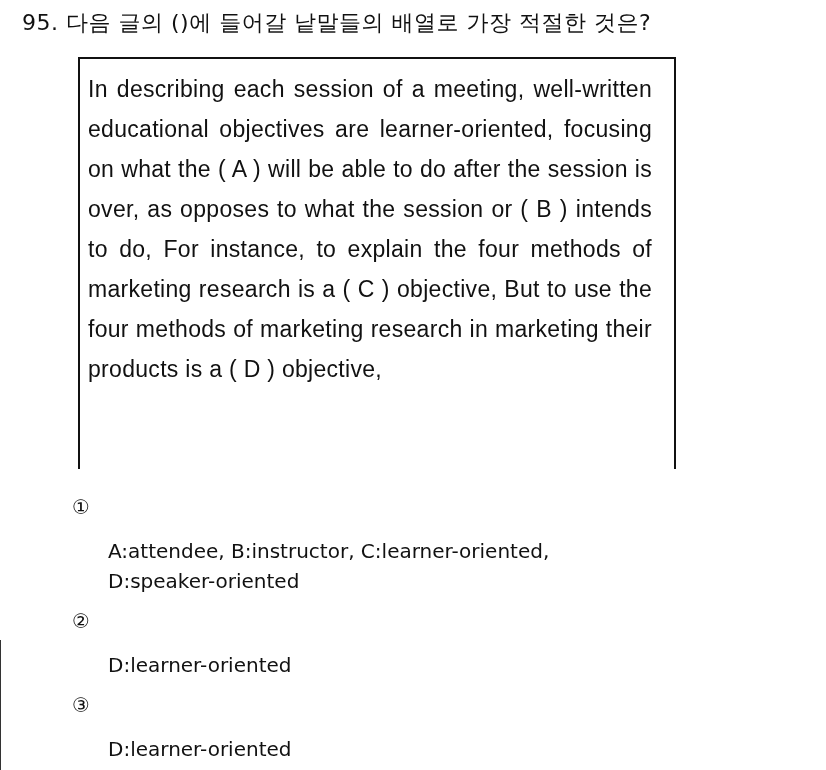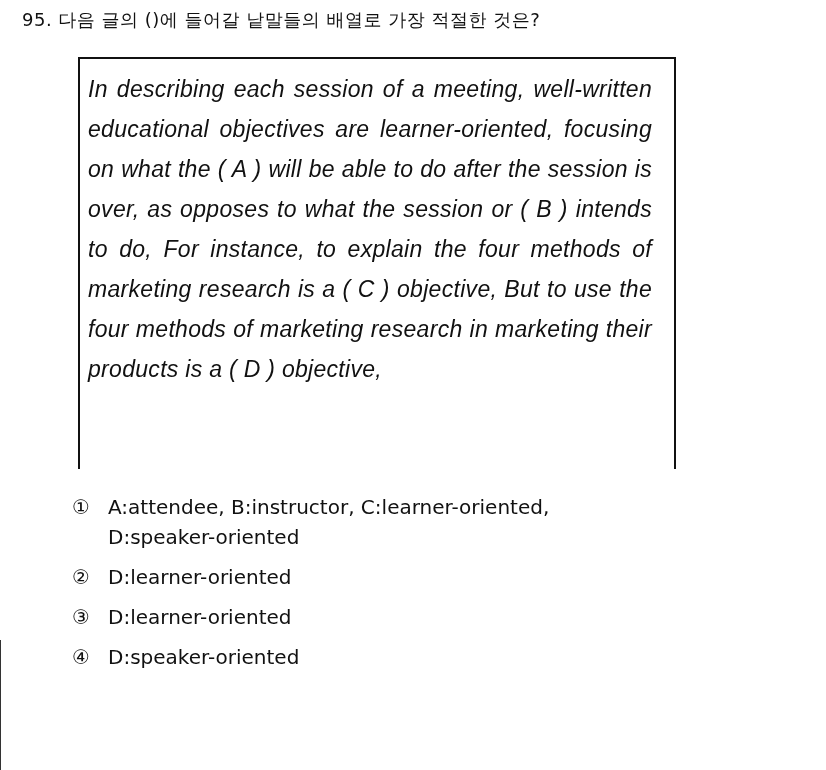--- a/index.html
+++ b/index.html
@@ -1,23 +1,23 @@
 <!DOCTYPE html>
 <html><head>
 <meta charset="utf-8">
 <style>
   html, body { margin:0; padding:0; background:#ffffff; }
   body { width:826px; height:770px; position:relative; overflow:hidden; color:#111; font-family:"DejaVu Sans", sans-serif; }
-  .question { position:absolute; left:22px; top:8px; font-size:18px; letter-spacing:0.5px; white-space:nowrap; font-family:"DejaVu Sans", sans-serif; }
-  .passage { position:absolute; left:78px; top:57px; width:598px; height:412px; border-left:2px solid #111; border-right:2px solid #111; border-top:2px solid #111; box-sizing:border-box; padding:10px 22px 0 8px;font-style:italic; }
+  .question { position:absolute; left:22px; top:8px; font-size:22px; letter-spacing:0.5px; white-space:nowrap; font-family:"DejaVu Sans", sans-serif; }
+  .passage { position:absolute; left:78px; top:57px; width:598px; height:412px; border-left:2px solid #111; border-right:2px solid #111; border-top:2px solid #111; box-sizing:border-box; padding:10px 22px 0 8px; }
   .passage-text { font-family:"Liberation Sans", sans-serif; font-size:23px; line-height:40px; text-align:justify; text-align-last:left; letter-spacing:0.3px; }
   .choices { position:absolute; left:72px; top:492px; width:620px; }
   .choice { display:flex; font-family:"DejaVu Sans", sans-serif; font-size:20px; line-height:30px; margin-bottom:10px; }
   .choice-num { width:36px; flex:none; }
-  .choice-text { flex:1; }
+  .choice-text { flex:1;margin-top:44px; }
   .left-rule { position:absolute; left:0; top:640px; width:1px; height:130px; background:#333; }
 </style>
 </head>
 <body>
 
 <div class="question">95. 다음 글의 ()에 들어갈 낱말들의 배열로 가장 적절한 것은?</div>
 
 <div class="passage">
   <div class="passage-text">In describing each session of a meeting, well-written educational objectives are learner-oriented, focusing on what the ( A ) will be able to do after the session is over, as opposes to what the session or ( B ) intends to do, For instance, to explain the four methods of marketing research is a ( C ) objective, But to use the four methods of marketing research in marketing their products is a ( D ) objective,</div>
 </div>

